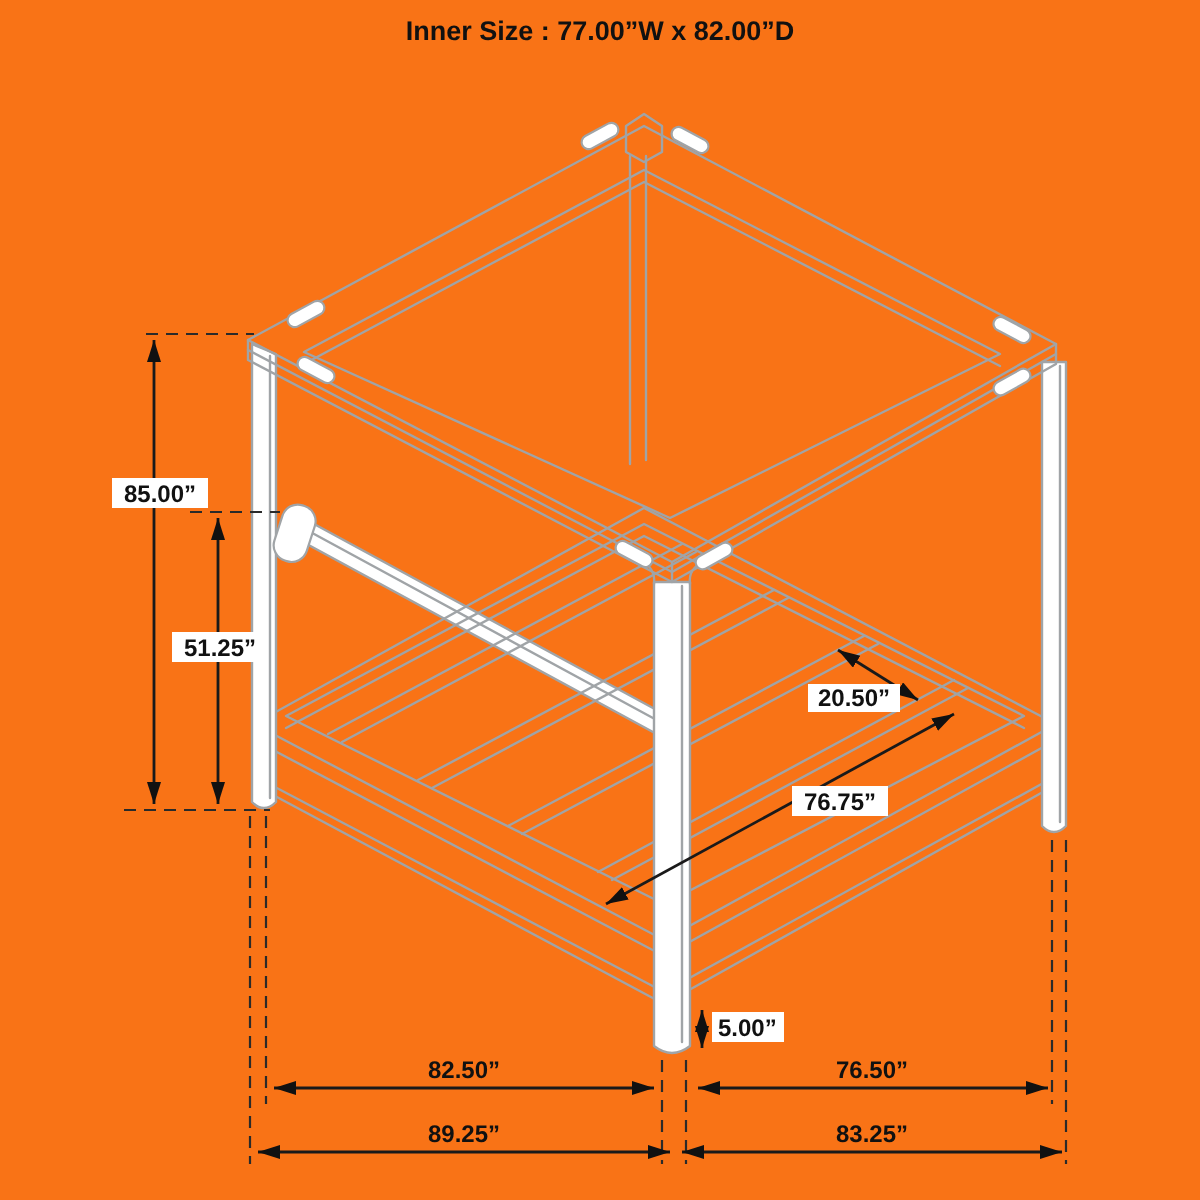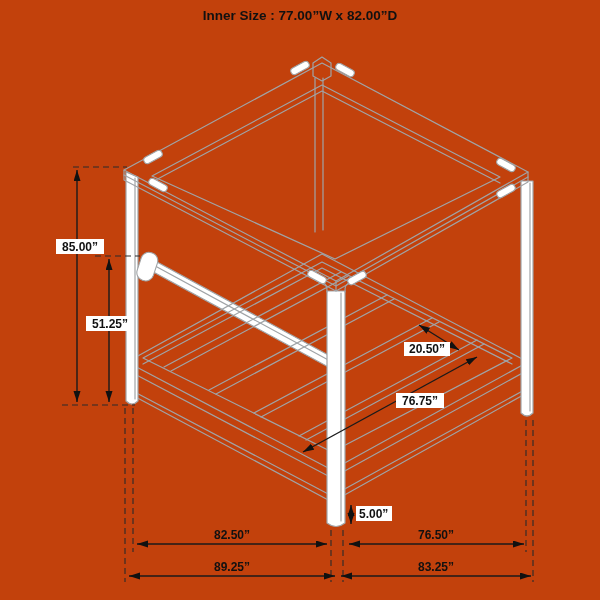--- a/index.html
+++ b/index.html
@@ -1,17 +1,17 @@
 <!DOCTYPE html>
 <html><head>
 <meta charset="utf-8">
 <style>
   html,body{margin:0;padding:0;background:#ffffff;}
   .stage{
-    width:600px;height:600px;position:relative;background:#c2410c;
+    width:600px;height:600px;position:relative;background:#f97316;
     font-family:"Liberation Sans", sans-serif;overflow:hidden;
   }
   svg{display:block;}
   .frame{stroke:#a0a4a7;stroke-width:1.2;fill:none;stroke-linejoin:round;stroke-linecap:round;}
   .frame-fill{stroke:#a0a4a7;stroke-width:1.2;fill:#ffffff;stroke-linejoin:round;stroke-linecap:round;}
   .slot{stroke:#a0a4a7;stroke-width:1.1;fill:#ffffff;}
   .dim{stroke:#1a1a1a;stroke-width:1.4;fill:none;}
   .ext{stroke:#2a2a2a;stroke-width:1.1;fill:none;stroke-dasharray:6 4;}
   .lblbg{fill:#ffffff;stroke:none;}
   .dim-label{font:bold 12px "Liberation Sans", sans-serif;fill:#111111;}

